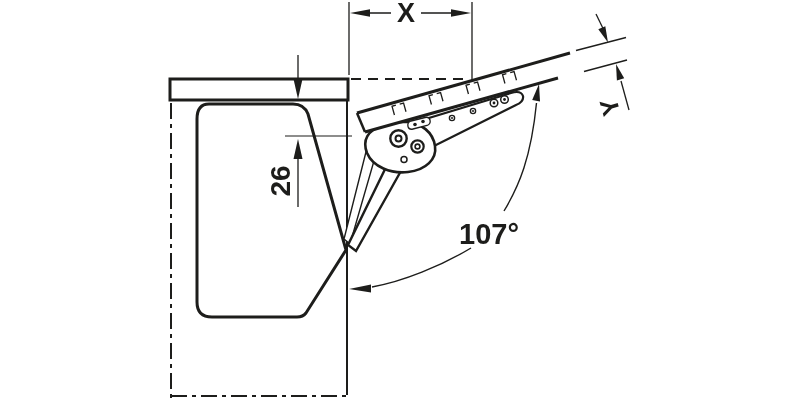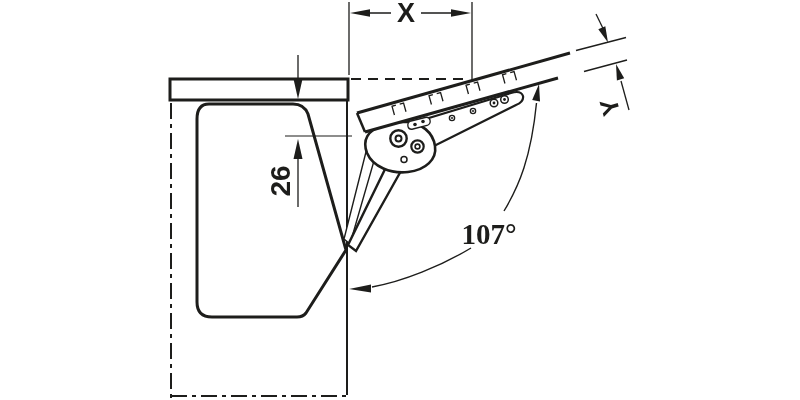--- a/index.html
+++ b/index.html
@@ -15,21 +15,21 @@
     position:absolute;
     transform:translate(-50%,-50%);
     font-weight:bold;
     color:#1d1d1b;
     white-space:nowrap;
     line-height:1;
     user-select:none;
   }
   .lbl-x   {left:406px;top:13px;font-size:27px;}
   .lbl-26  {left:281px;top:181px;font-size:28px;transform:translate(-50%,-50%) rotate(-90deg);}
-  .lbl-107 {left:489px;top:234px;font-size:29px;font-family:Liberation Serif, serif;}
+  .lbl-107 {left:489px;top:234px;font-size:29px;}
   .lbl-y   {left:610px;top:107px;font-size:25px;transform:translate(-50%,-50%) rotate(-106deg);}
 </style>
 </head>
 <body>
 
 <div id="stage">
 
   <svg width="800" height="400" viewBox="0 0 800 400">
     <g stroke="#1d1d1b" fill="none" stroke-linecap="butt" stroke-linejoin="miter">
 

